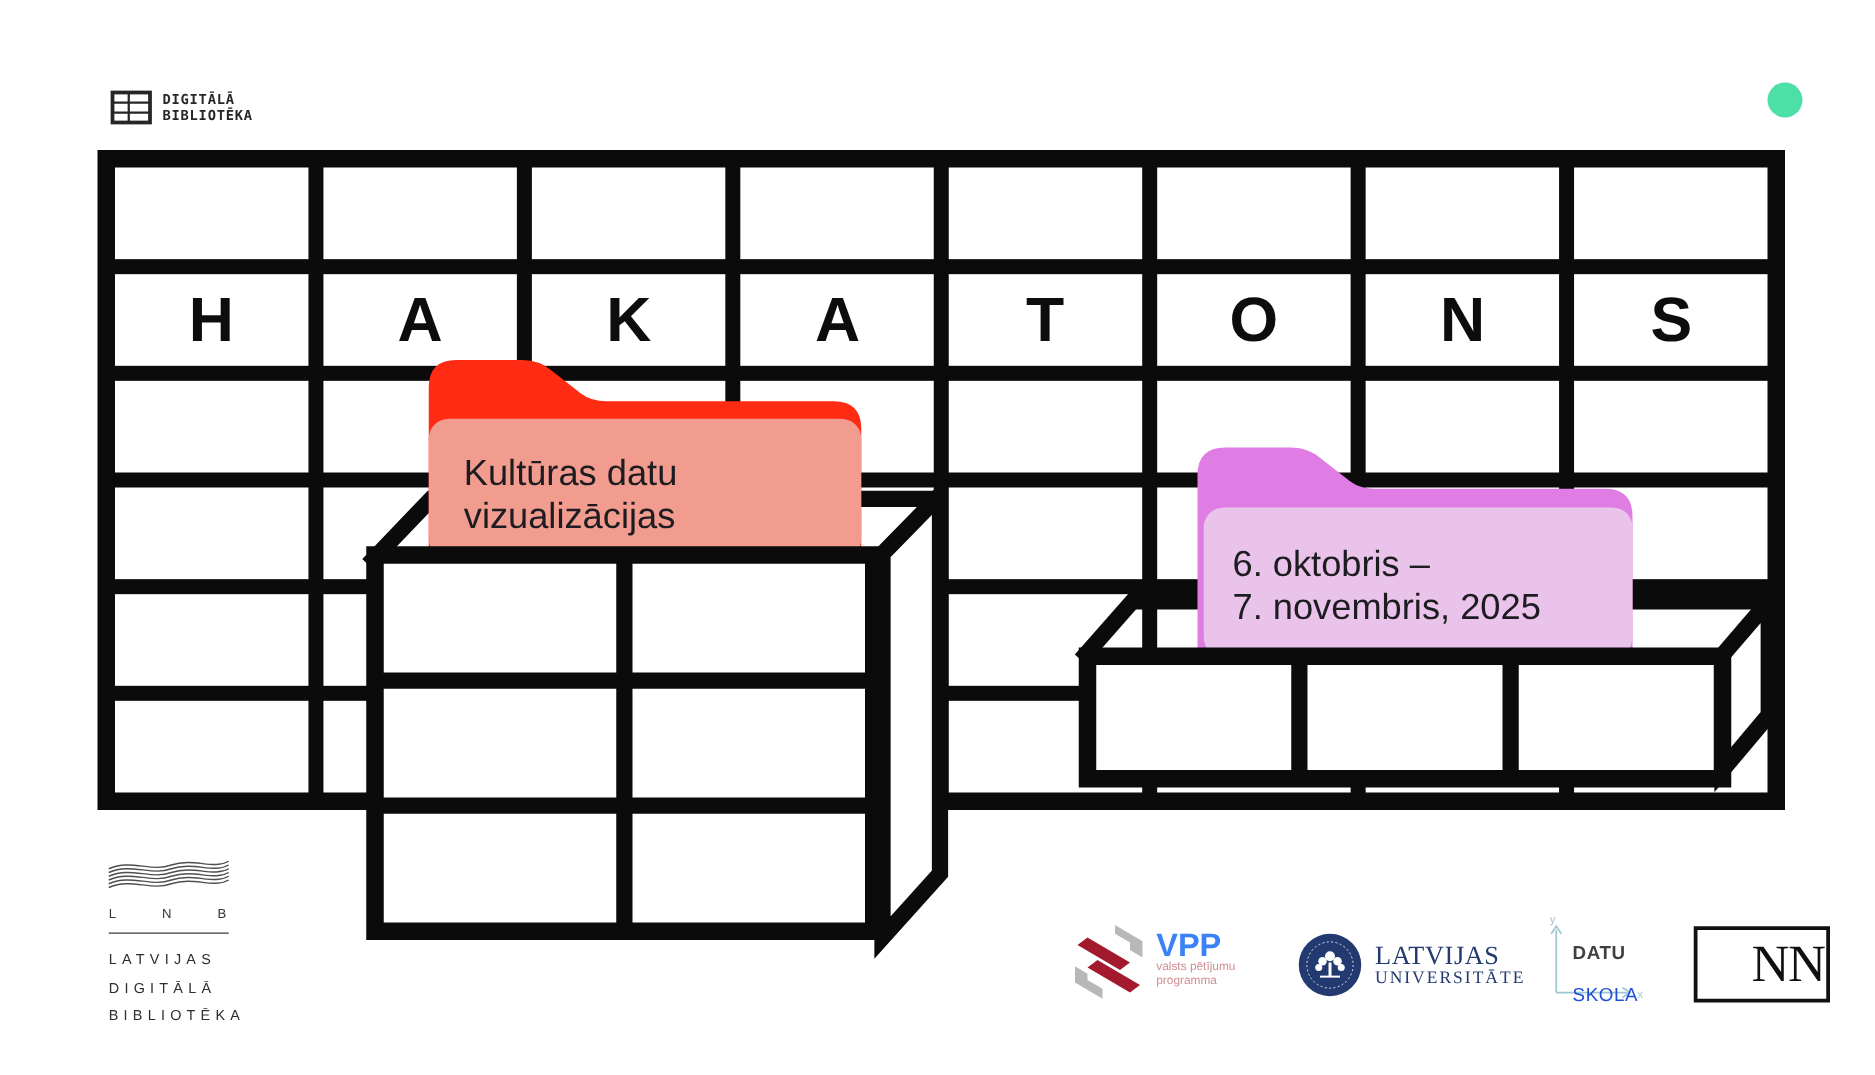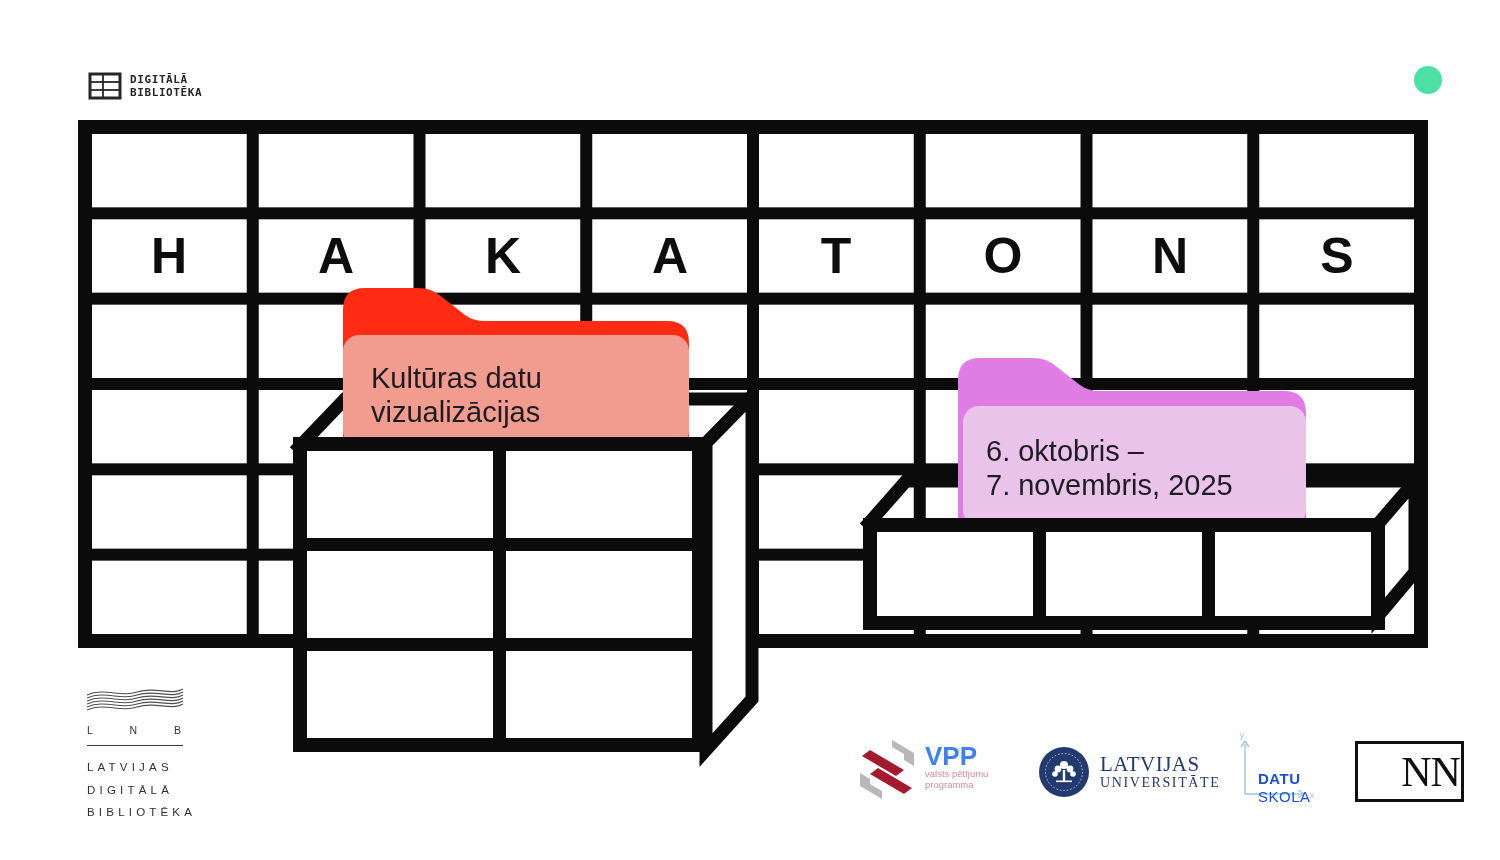--- a/index.html
+++ b/index.html
@@ -23,21 +23,21 @@
   .vpp-text{padding-top:6px;}
   .vpp-abbr{font-size:26px;font-weight:700;color:#3b82f6;line-height:24px;}
   .vpp-sub{font-size:9.5px;line-height:11px;color:#d08e92;margin-top:0;}
   
   .lu{position:absolute;left:1038px;top:746px;display:flex;gap:10px;align-items:center;}
   .lu-text{font-family:"Liberation Serif",serif;color:#223A70;}
   .lu-name{font-size:21px;letter-spacing:.5px;line-height:21px;}
   .lu-sub{font-size:14px;letter-spacing:1.6px;line-height:16px;}
   
   .ds{position:absolute;left:1234px;top:730px;width:92px;height:78px;}
-  .ds-word1{position:absolute;left:24px;top:24px;font-size:15px;font-weight:700;color:#1d4ed8;letter-spacing:.5px;margin-top:16px;}
+  .ds-word1{position:absolute;left:24px;top:24px;font-size:15px;font-weight:700;color:#404040;letter-spacing:.5px;}
   .ds-word2{position:absolute;left:24px;top:58px;font-size:15px;color:#1d4ed8;letter-spacing:.5px;}
   
   .nn{position:absolute;left:1355px;top:741px;width:61px;height:55px;border:3.5px solid #101010;
       display:flex;align-items:center;justify-content:center;
       font-family:"Liberation Serif",serif;font-size:42px;color:#101010;letter-spacing:-1px;padding-left:42px;}
 </style>
 </head>
 <body>
 
 <div class="canvas">

